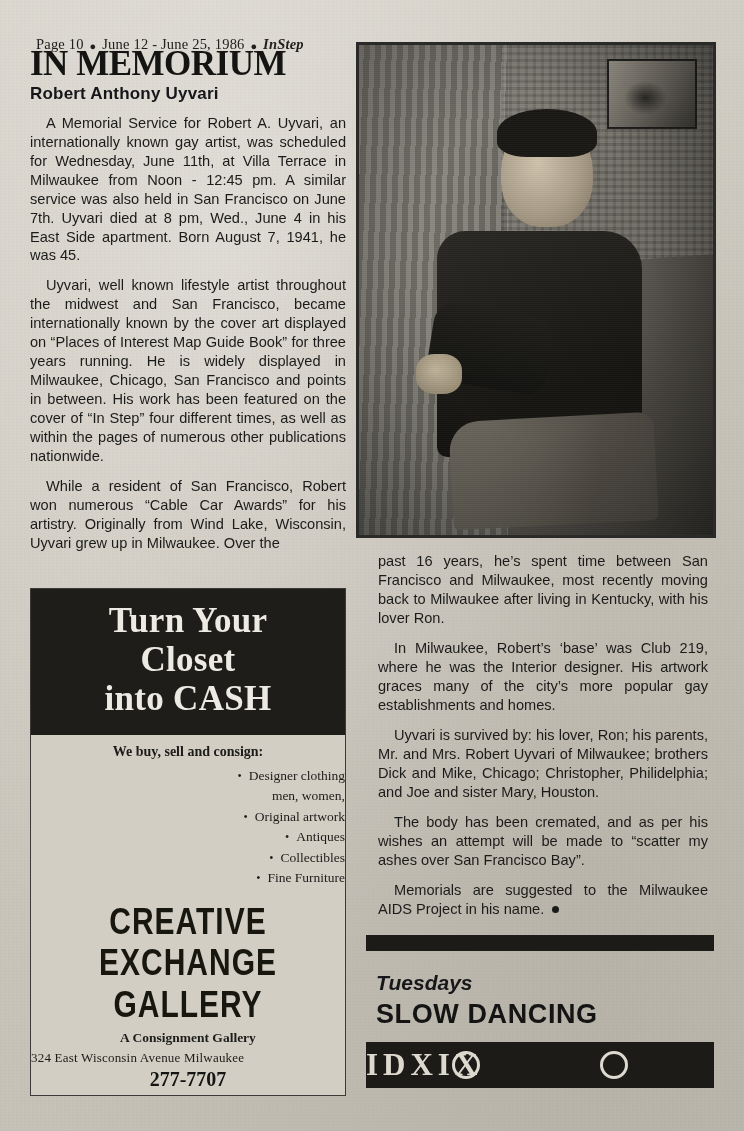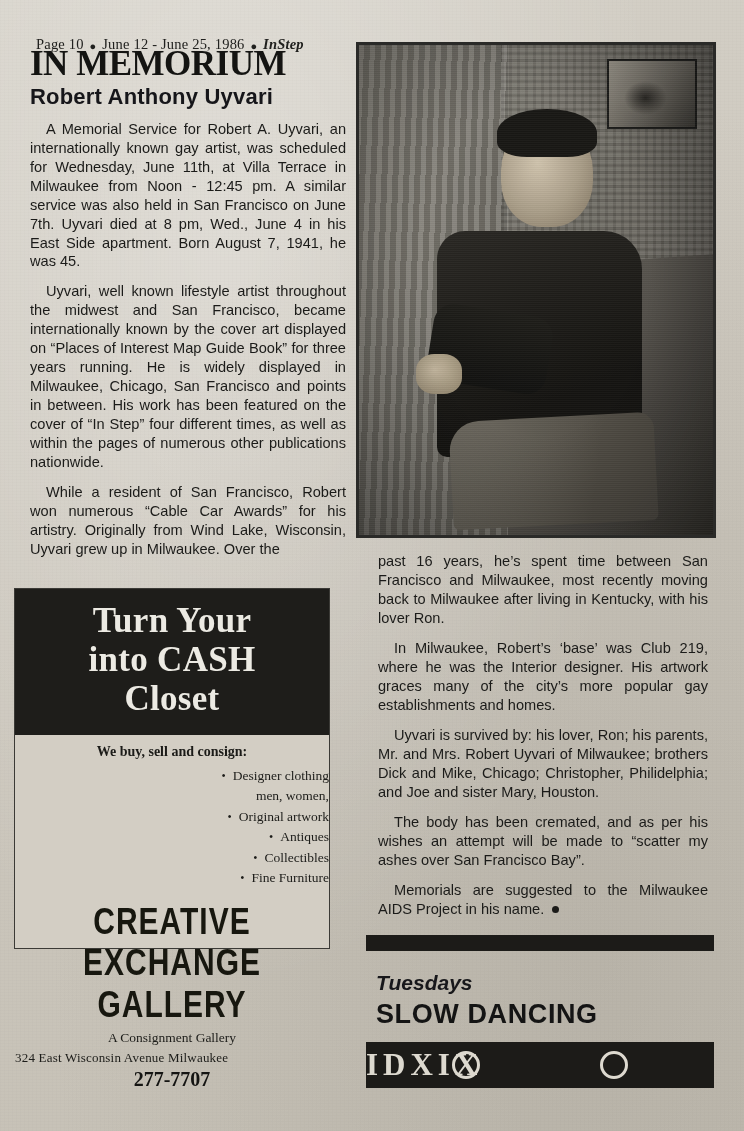--- a/index.html
+++ b/index.html
@@ -59,21 +59,21 @@
     font-weight: bold;
     font-size: 35px;
     letter-spacing: -0.5px;
     line-height: 1.02;
     color: #141412;
     margin: 0 0 2px 0;
   }
   .subhead {
     font-family: "Liberation Sans", sans-serif;
     font-weight: bold;
-    font-size: 22px;
+    font-size: 17px;
     letter-spacing: .2px;
     color: #16161a;
     margin: 2px 0 10px 0;
   }
   .body-text p {
     font-family: "Liberation Sans", sans-serif;
     font-size: 14.6px;
     line-height: 1.30;
     margin: 0 0 11px 0;
     text-align: justify;
@@ -210,24 +210,24 @@
     width: 7px; height: 7px;
     border-radius: 50%;
     background: #1b1b19;
     margin-left: 8px;
     vertical-align: 1px;
   }
 
   
   .ad-creative {
     position: absolute;
-    left: 14px;
+    left: 30px;
     top: 588px;
     width: 316px;
-    height: 361px;
+    height: 508px;
     background: #d3cec4;
     border: 1px solid #3b3a36;
     box-sizing: border-box;
   }
   .ad-creative .ad-top {
     background: #1e1d1a;
     color: #eceae3;
     padding: 12px 10px 16px 10px;
     text-align: center;
   }
@@ -277,21 +277,21 @@
   }
   .logo div {
     font-size: 30px;
     transform: scaleY(1.22);
     transform-origin: center top;
     margin-bottom: 11px;
   }
   .ad-creative .tagline {
     text-align: center;
     font-family: "Liberation Serif", serif;
-    font-weight: normal;
+    font-weight: bold;
     font-size: 13.5px;
     margin-top: 14px;
     color: #1c1c19;
   }
   .ad-creative .address {
     text-align: left;
     font-family: "Liberation Serif", serif;
     font-size: 13px;
     margin-top: 4px;
     letter-spacing: .2px;
@@ -402,22 +402,22 @@
     <p>past 16 years, he’s spent time between San Francisco and Milwaukee, most recently moving back to Milwaukee after living in Kentucky, with his lover Ron.</p>
     <p class="indent">In Milwaukee, Robert’s ‘base’ was Club 219, where he was the Interior designer. His artwork graces many of the city’s more popular gay establishments and homes.</p>
     <p class="indent">Uyvari is survived by: his lover, Ron; his parents, Mr. and Mrs. Robert Uyvari of Milwaukee; brothers Dick and Mike, Chicago; Christopher, Philidelphia; and Joe and sister Mary, Houston.</p>
     <p class="indent">The body has been cremated, and as per his wishes an attempt will be made to “scatter my ashes over San Francisco Bay”.</p>
     <p class="indent"><span>Memorials are suggested to the Milwaukee AIDS Project in his name.</span><span class="endmark"></span></p>
   </div>
 
   <div class="ad-creative">
     <div class="ad-top">
       <div class="l">Turn Your</div>
+      <div class="l">Closet</div>
       <div class="l">into CASH</div>
-      <div class="l">Closet</div>
     </div>
     <div class="ad-sub">We buy, sell and consign:</div>
     <ul>
       <li>Designer clothing</li>
       <li class="sub2">men, women,</li>
       <li>Original artwork</li>
       <li>Antiques</li>
       <li>Collectibles</li>
       <li>Fine Furniture</li>
     </ul>

